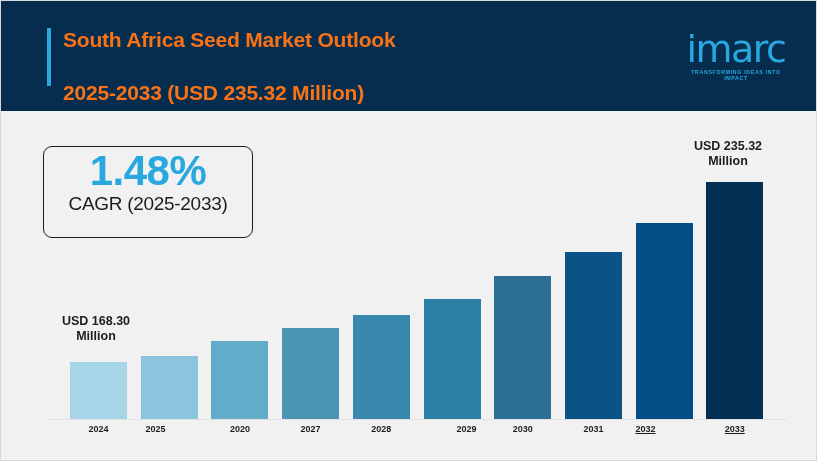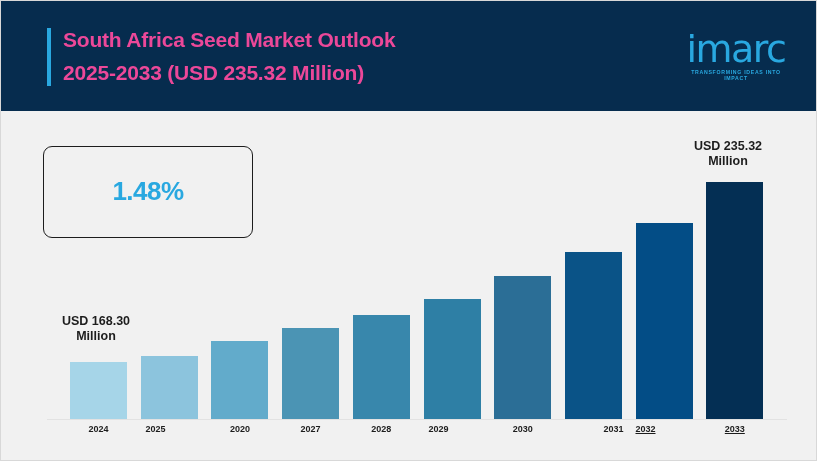--- a/index.html
+++ b/index.html
@@ -38,28 +38,29 @@
     top: 27px;
     width: 4px;
     height: 58px;
     background: #29a8e0;
   }
   .header-title {
     position: absolute;
     left: 62px;
     top: 22px;
     width: 560px;
-    color: #ec4899;
+    color: #f97316;
     font-size: 21px;
     font-weight: bold;
     line-height: 33px;
     letter-spacing: -0.2px;
   }
   .header-title .line2 {
     display: block;
+    margin-top: 20px;
   }
 
   
   .logo {
     position: absolute;
     right: 27px;
     top: 30px;
     width: 110px;
     height: 50px;
     text-align: center;
@@ -87,23 +88,23 @@
     top: 145px;
     width: 210px;
     height: 92px;
     background: #f1f1f1;
     border: 1.3px solid #1d1d1d;
     border-radius: 9px;
     box-sizing: border-box;
     text-align: center;
   }
   .cagr-value {
-    margin-top: 24px;
+    margin-top: 4px;
     color: #29a8e0;
-    font-size: 26px;
+    font-size: 42px;
     font-weight: bold;
     line-height: 40px;
     letter-spacing: -0.5px;
   }
   .cagr-label {
     color: #1d1d1d;
     font-size: 19px;
     line-height: 26px;
     letter-spacing: -0.3px;
   }
@@ -169,40 +170,41 @@
       <span class="line2">2025-2033 (USD 235.32 Million)</span>
     </div>
     <div class="logo">
       <div class="logo-mark">imarc</div>
       <div class="logo-tag">TRANSFORMING IDEAS INTO IMPACT</div>
     </div>
   </div>
 
   <div class="cagr-box">
     <div class="cagr-value">1.48%</div>
+    <div class="cagr-label">CAGR (2025-2033)</div>
   </div>
 
   <div class="chart" id="chart">
     <div class="baseline"></div>
   <div class="bar" style="left: 69px; width: 57px; height: 57px; background: rgb(166, 213, 232);"></div>
       <div class="xlabel" style="left: 69px; width: 57px;">2024</div>
       <div class="bar" style="left: 139.7px; width: 57px; height: 63px; background: rgb(140, 196, 221);"></div>
       <div class="xlabel" style="left: 126px; width: 57px;">2025</div>
       <div class="bar" style="left: 210.4px; width: 57px; height: 78px; background: rgb(98, 171, 203);"></div>
       <div class="xlabel" style="left: 210.4px; width: 57px;">2020</div>
       <div class="bar" style="left: 281.1px; width: 57px; height: 91px; background: rgb(75, 148, 180);"></div>
       <div class="xlabel" style="left: 281.1px; width: 57px;">2027</div>
       <div class="bar" style="left: 351.8px; width: 57px; height: 104px; background: rgb(56, 135, 172);"></div>
       <div class="xlabel" style="left: 351.8px; width: 57px; text-align: center;">2028</div>
       <div class="bar" style="left: 422.5px; width: 57px; height: 120px; background: rgb(46, 127, 165);"></div>
-      <div class="xlabel" style="left: 409px; width: 57px; text-align: center;">2029</div>
+      <div class="xlabel" style="left: 437px; width: 57px; text-align: center;">2029</div>
       <div class="bar" style="left: 493.2px; width: 57px; height: 143px; background: rgb(43, 110, 150);"></div>
       <div class="xlabel" style="left: 493.2px; width: 57px;">2030</div>
       <div class="bar" style="left: 563.9px; width: 57px; height: 167px; background: rgb(10, 83, 135);"></div>
-      <div class="xlabel" style="left: 584px; width: 57px;">2031</div>
+      <div class="xlabel" style="left: 564px; width: 57px;">2031</div>
       <div class="bar" style="left: 634.6px; width: 57px; height: 196px; background: rgb(3, 77, 134);"></div>
       <div class="xlabel" style="left: 616px; width: 57px; text-decoration: underline;">2032</div>
       <div class="bar" style="left: 705.3px; width: 57px; height: 237px; background: rgb(4, 47, 84);"></div>
       <div class="xlabel" style="left: 705.3px; width: 57px; text-decoration: underline;">2033</div>
     </div>
 
   <div class="callout callout-start">
     <div>USD 168.30</div>
     <div>Million</div>
   </div>

